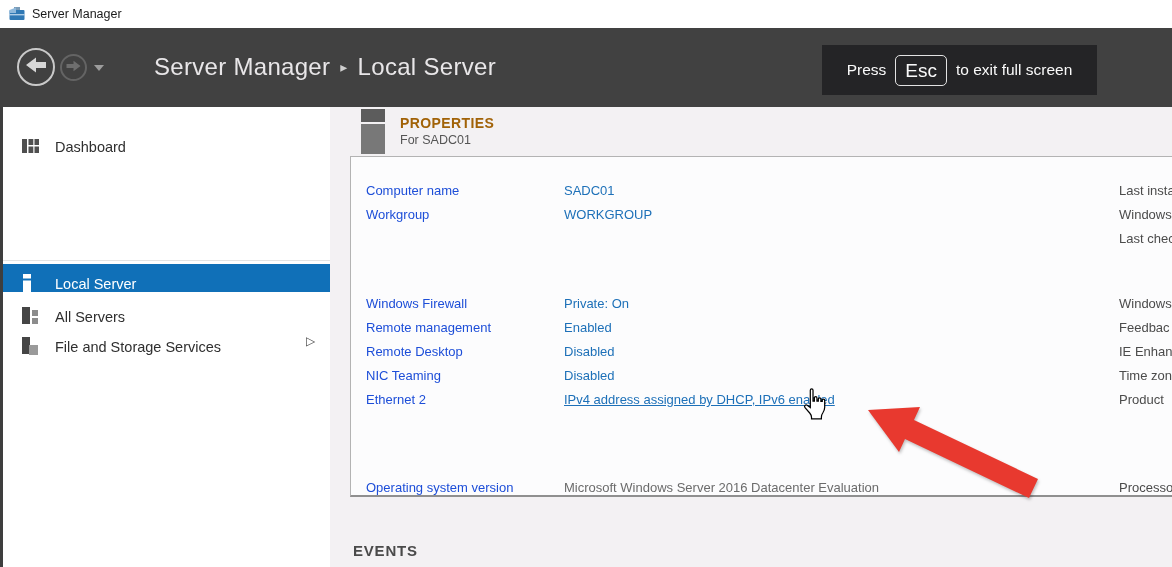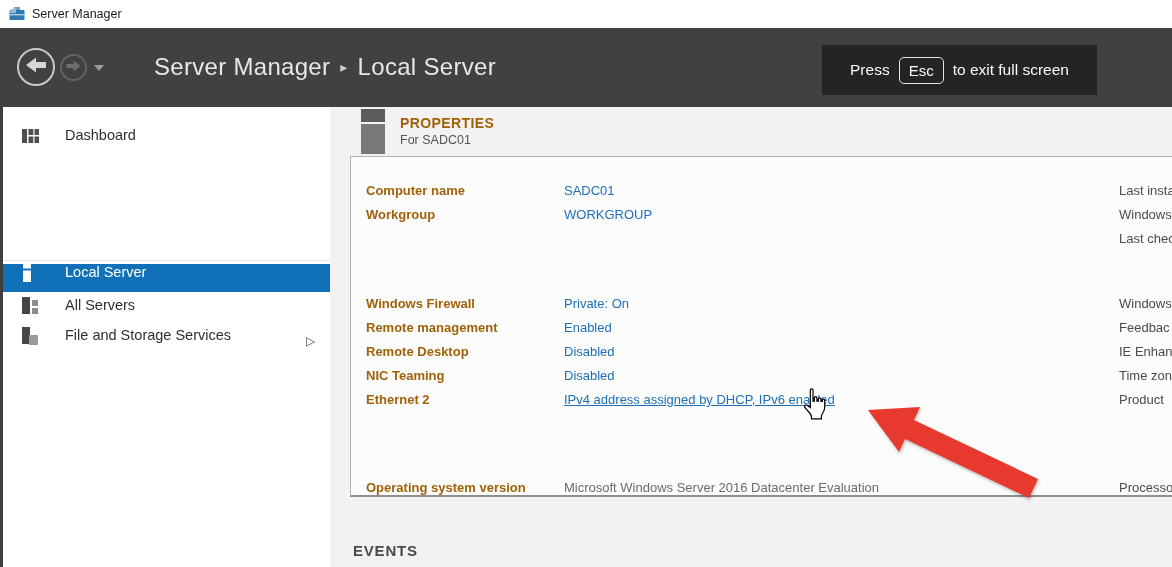--- a/index.html
+++ b/index.html
@@ -19,43 +19,43 @@
   .navbtn.back { left:17px; top:20px; width:38px; height:38px; border:2.5px solid #c9c9c9; }
   .navbtn.fwd  { left:60px; top:26px; width:27px; height:27px; border:2px solid #646464; }
   .caret-down { position:absolute; left:94px; top:37px; width:0; height:0;
     border-left:5px solid transparent; border-right:5px solid transparent; border-top:6px solid #9c9c9c; }
   .breadcrumb { position:absolute; left:154px; top:25px; font-size:24px; font-weight:300;
     color:#e8e6e8; letter-spacing:.3px; white-space:nowrap;text-align:center; }
   .breadcrumb .sep { font-size:14px; color:#cfcfcf; margin:0 10px; vertical-align:3px; }
   .esc-hint { position:absolute; left:822px; top:17px; width:275px; height:50px; background:#242426;
     display:flex; align-items:center; justify-content:center; color:#fafafa; font-size:15.5px; }
   .esc-key { display:inline-block; border:1px solid #e3e3e3; border-radius:5px; padding:5px 9px;
-    margin:16px 9px; font-size:15px; line-height:1; }
+    margin:16px 9px; font-size:19px; line-height:1; }
   
   .sidebar { position:absolute; left:0; top:107px; width:330px; height:460px; background:#ffffff; }
   .left-edge { position:absolute; left:0; top:107px; width:3px; height:460px; background:#3e3e3e; }
-  .sb-item { position:absolute; left:0; width:330px; height:28px; display:flex; align-items:flex-start;
-    padding-left:22px; gap:23px; color:#4a4a4a; cursor:default; }
+  .sb-item { position:absolute; left:0; width:330px; height:28px; display:flex; align-items:flex-end;
+    padding-left:22px; gap:13px; color:#4a4a4a; cursor:default; }
   .sb-item .sb-label { font-size:14.5px; color:#2f2f2f; white-space:nowrap; }
   .sb-item.selected { background:#1070b8; color:#ffffff; }
   .sb-item.selected .sb-label { color:#ffffff; }
   .sb-item .sb-ico { width:20px; height:18px; display:flex; align-items:center; }
   .sb-divider { position:absolute; left:0; top:153px; width:330px; height:1px; background:#e4e4e4; }
   .sb-expand { position:absolute; left:306px; top:0; font-size:12px; color:#4a4a4a; }
   
   .props-icon { position:absolute; left:361px; top:109px; width:24px; height:45px; }
   .props-icon .cap { position:absolute; left:0; top:0; width:24px; height:13px; background:#5c5c5c; }
   .props-icon .body { position:absolute; left:0; top:15px; width:24px; height:30px; background:#787878; }
   .props-title { position:absolute; left:400px; top:115px; font-size:14px; font-weight:bold;
     color:#a16207; letter-spacing:.4px; }
   .props-sub { position:absolute; left:400px; top:133px; font-size:12.5px; color:#555555; }
   .panel { position:absolute; left:350px; top:156px; width:828px; height:341px;
     background:#fcfcfd; border:1px solid #b3b3b3; border-bottom:2px solid #8f8f8f; }
   .prow { position:absolute; font-size:13px; white-space:nowrap; }
-  .prow .lbl { position:absolute; left:15px; color:#a16207; white-space:nowrap;font-weight:bold; }
+  .prow .lbl { position:absolute; left:15px; color:#1d4ed8; white-space:nowrap; }
   .prow .val { position:absolute; left:213px; color:#1d70b8; white-space:nowrap; }
   .prow .val.underline { text-decoration:underline; }
   .prow .val.muted { color:#6b6b6b; }
   .rlabel { position:absolute; left:768px; font-size:13px; color:#4b4b4b; white-space:nowrap; }
   .events-title { position:absolute; left:353px; top:542px; font-size:15px; font-weight:bold;
     color:#4a4a4a; letter-spacing:.8px; }
   
   .red-arrow { position:absolute; left:855px; top:398px; width:230px; height:110px; pointer-events:none; }
   .hand-cursor { position:absolute; left:798px; top:387px; width:32px; height:38px; pointer-events:none; }
 </style>

